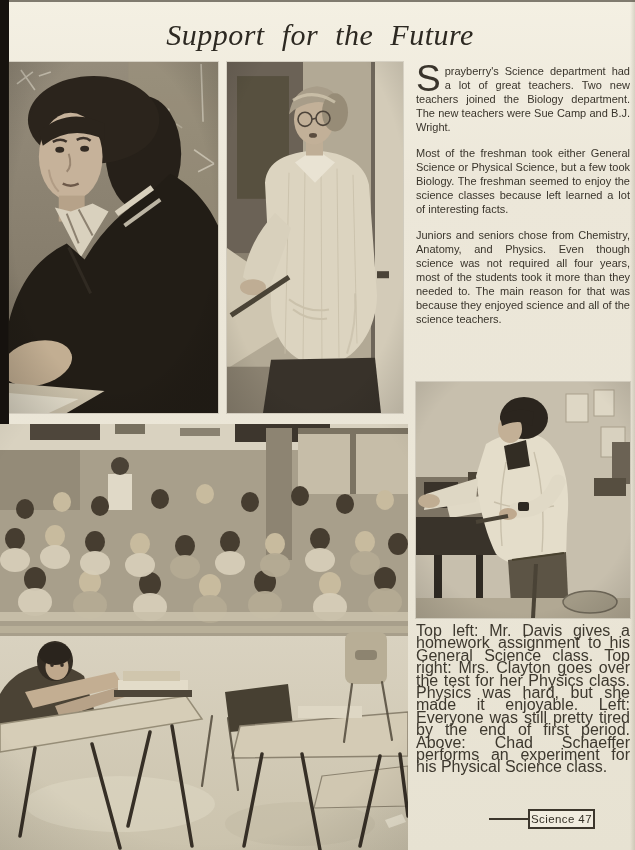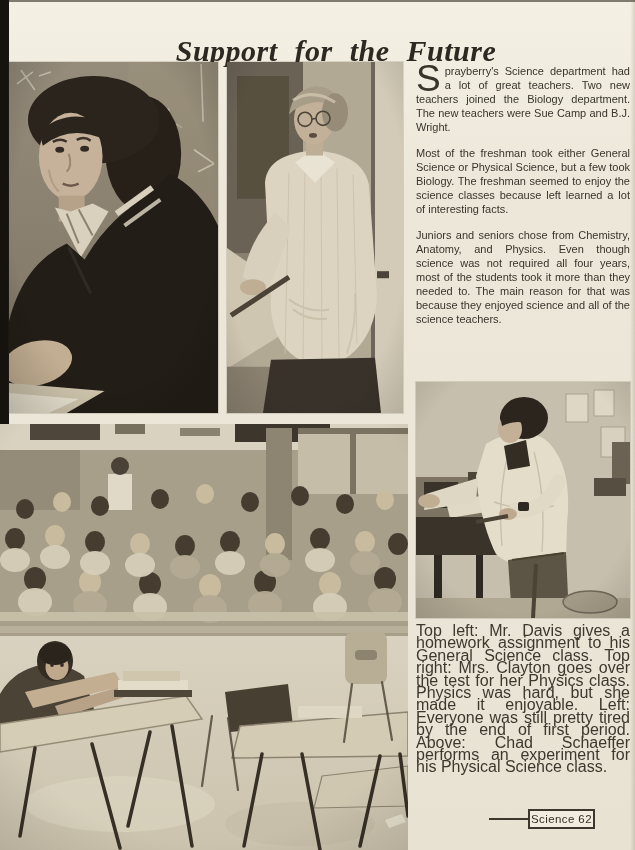--- a/index.html
+++ b/index.html
@@ -8,22 +8,22 @@
   html,body{margin:0;padding:0;background:#d8d2c2;}
   .page{
     position:relative; width:635px; height:850px; overflow:hidden;
     background:linear-gradient(180deg,#f4f0e3 0%, #ece7d9 22%, #eae5d6 70%, #e7e2d2 100%);
     font-family:"Liberation Sans", sans-serif; color:var(--ink);
   }
   .scan-top{position:absolute;left:0;top:0;width:635px;height:2px;background:#5a5448;opacity:.75;}
   .scan-strip{position:absolute;left:0;top:0;width:9px;height:424px;background:#16120e;}
   .page-edge-right{position:absolute;right:0;top:0;width:5px;height:850px;background:linear-gradient(90deg,rgba(0,0,0,0),rgba(90,80,60,.18));}
   .title{
-    position:absolute; left:140px; top:18px; width:360px; margin:16px;
-    text-align:center; font-family:"Liberation Serif", serif; font-style:italic; font-weight:700;
+    position:absolute; left:140px; top:18px; width:360px; margin:0;
+    text-align:center; font-family:"Liberation Serif", serif; font-style:italic; font-weight:400;
     font-size:30px; color:#2d2922; word-spacing:9px; letter-spacing:.5px;
   }
   .photo{position:absolute; overflow:hidden; box-shadow:0 0 0 1px rgba(60,52,40,.15);}
   .photo svg{display:block;width:100%;height:100%;}
   .photo1{left:9px;  top:62px;  width:209px; height:351px;}
   .photo2{left:227px; top:62px; width:176px; height:351px;}
   .photo3{left:0;    top:424px; width:408px; height:426px; box-shadow:none;}
   .right-col{position:absolute; left:416px; top:64px; width:214px;}
   .article{min-height:316px; font-size:11px; line-height:14px; text-align:justify; color:var(--ink);}
   .article p{margin:0 0 12px 0;}
@@ -328,15 +328,15 @@
         <path d="M120,182 L117,236" stroke="#4a4336" stroke-width="4"></path>
         <rect width="214" height="236" fill="url(#p4v)"></rect>
       </svg>
     </div>
 
     <p class="caption">Top left: Mr. Davis gives a homework assignment to his General Science class. Top right: Mrs. Clayton goes over the test for her Physics class. Physics was hard, but she made it enjoyable. Left: Everyone was still pretty tired by the end of first period. Above: Chad Schaeffer performs an experiment for his Physical Science class.</p>
   </div>
 
   <div class="footer-rule"></div>
   <div class="page-number-box">
-    <span>Science 62</span>
+    <span>Science 47</span>
   </div>
 </div>
 
 </body></html>

